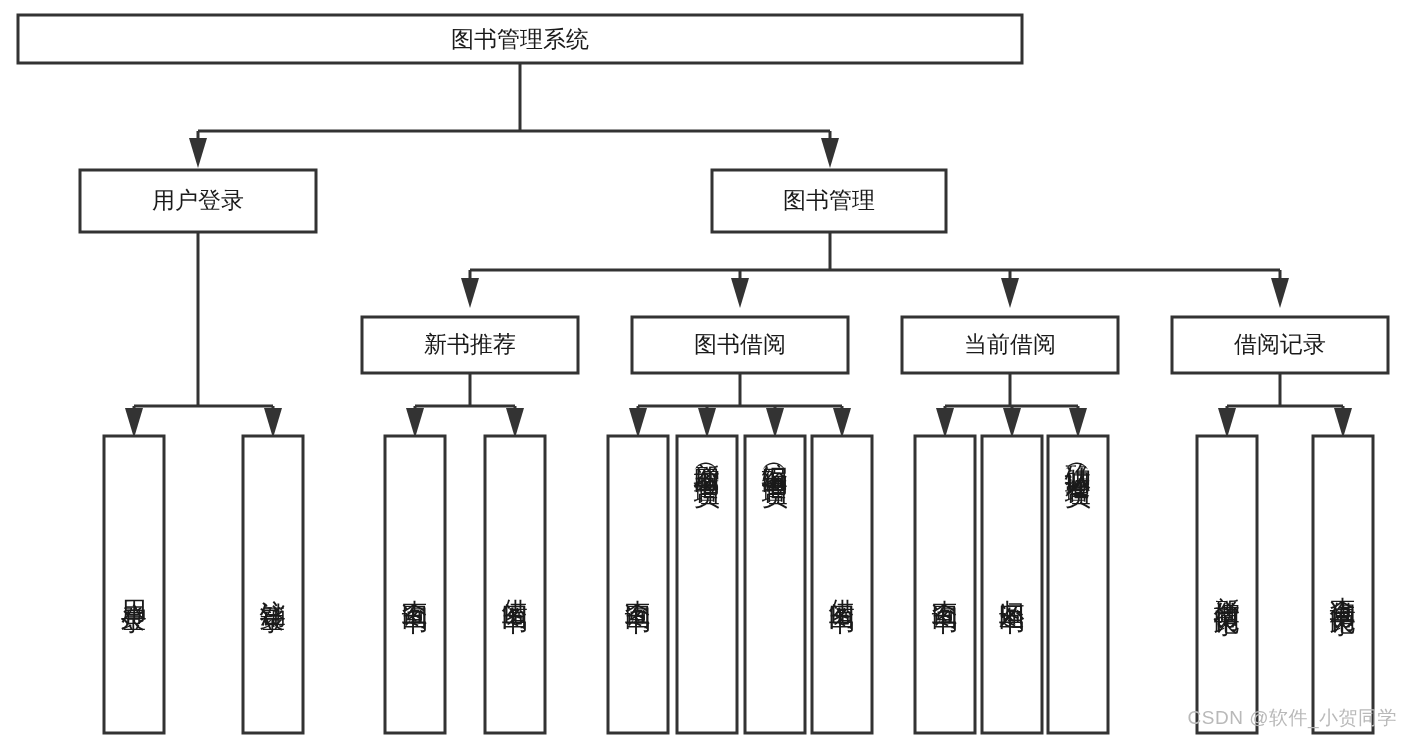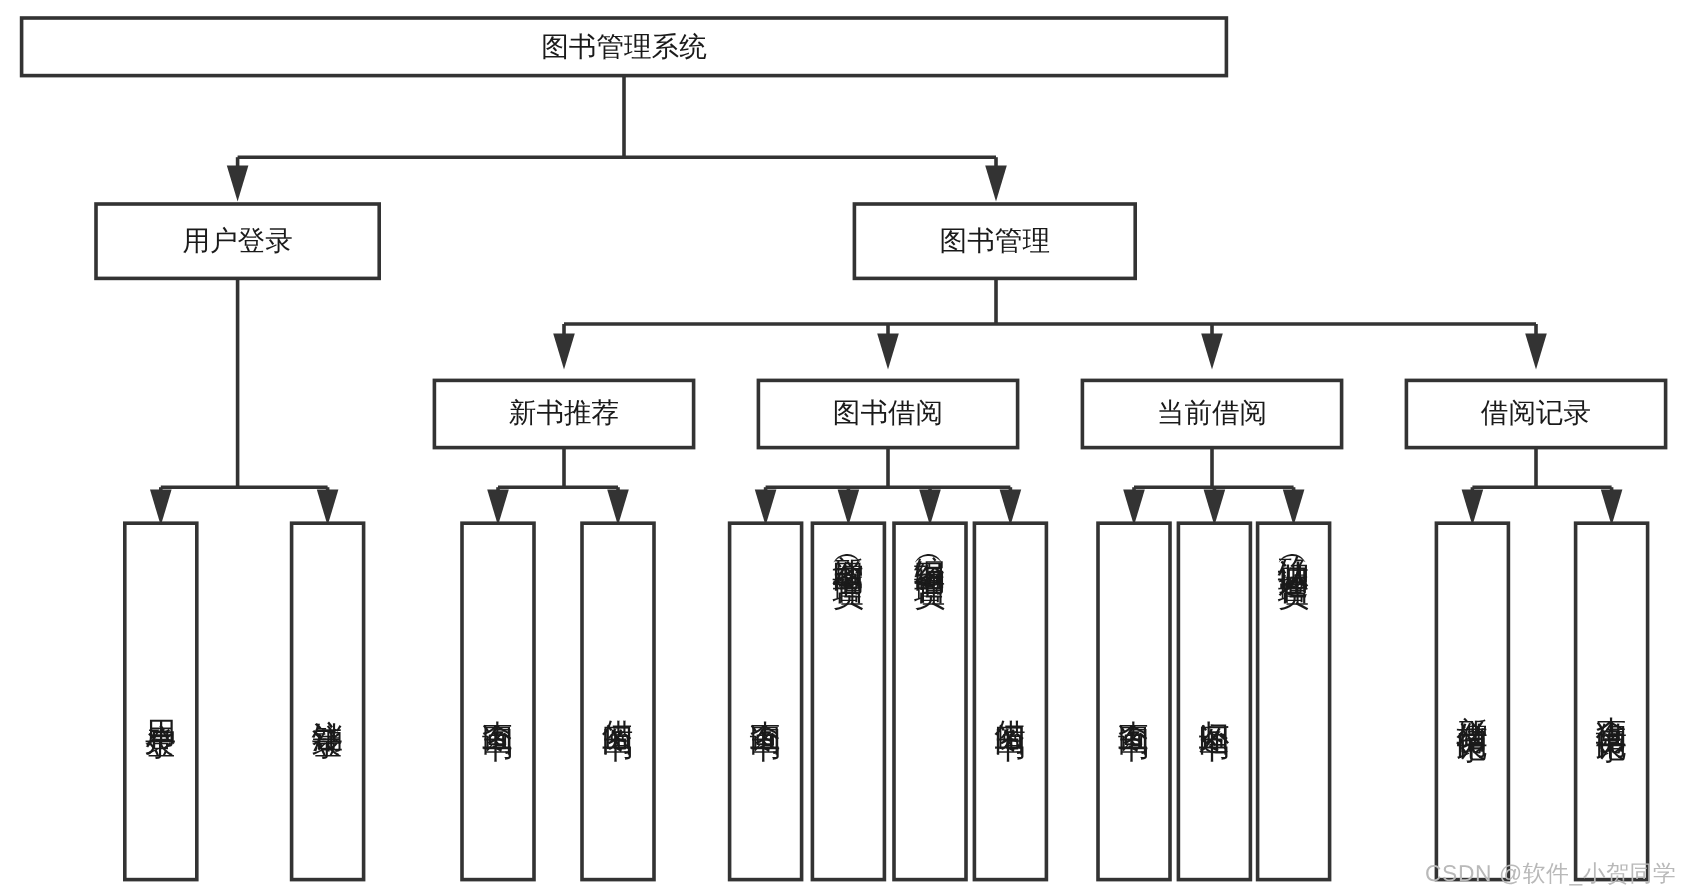--- a/index.html
+++ b/index.html
@@ -62,21 +62,21 @@
     font-size: 26px;
     line-height: 1.02;
     letter-spacing: 3px;
     color: #1a1a1a;
     white-space: nowrap;
     text-align: center;
   }
   .watermark {
     position: absolute;
     right: 8px;
-    bottom: 6px;
+    bottom: 16px;
     font-family: "Liberation Sans", "DejaVu Sans", sans-serif;
     font-size: 19px;
     color: #b9b9b9;
     letter-spacing: 0.5px;
     white-space: nowrap;
   }
 </style>
 </head>
 <body>
 

